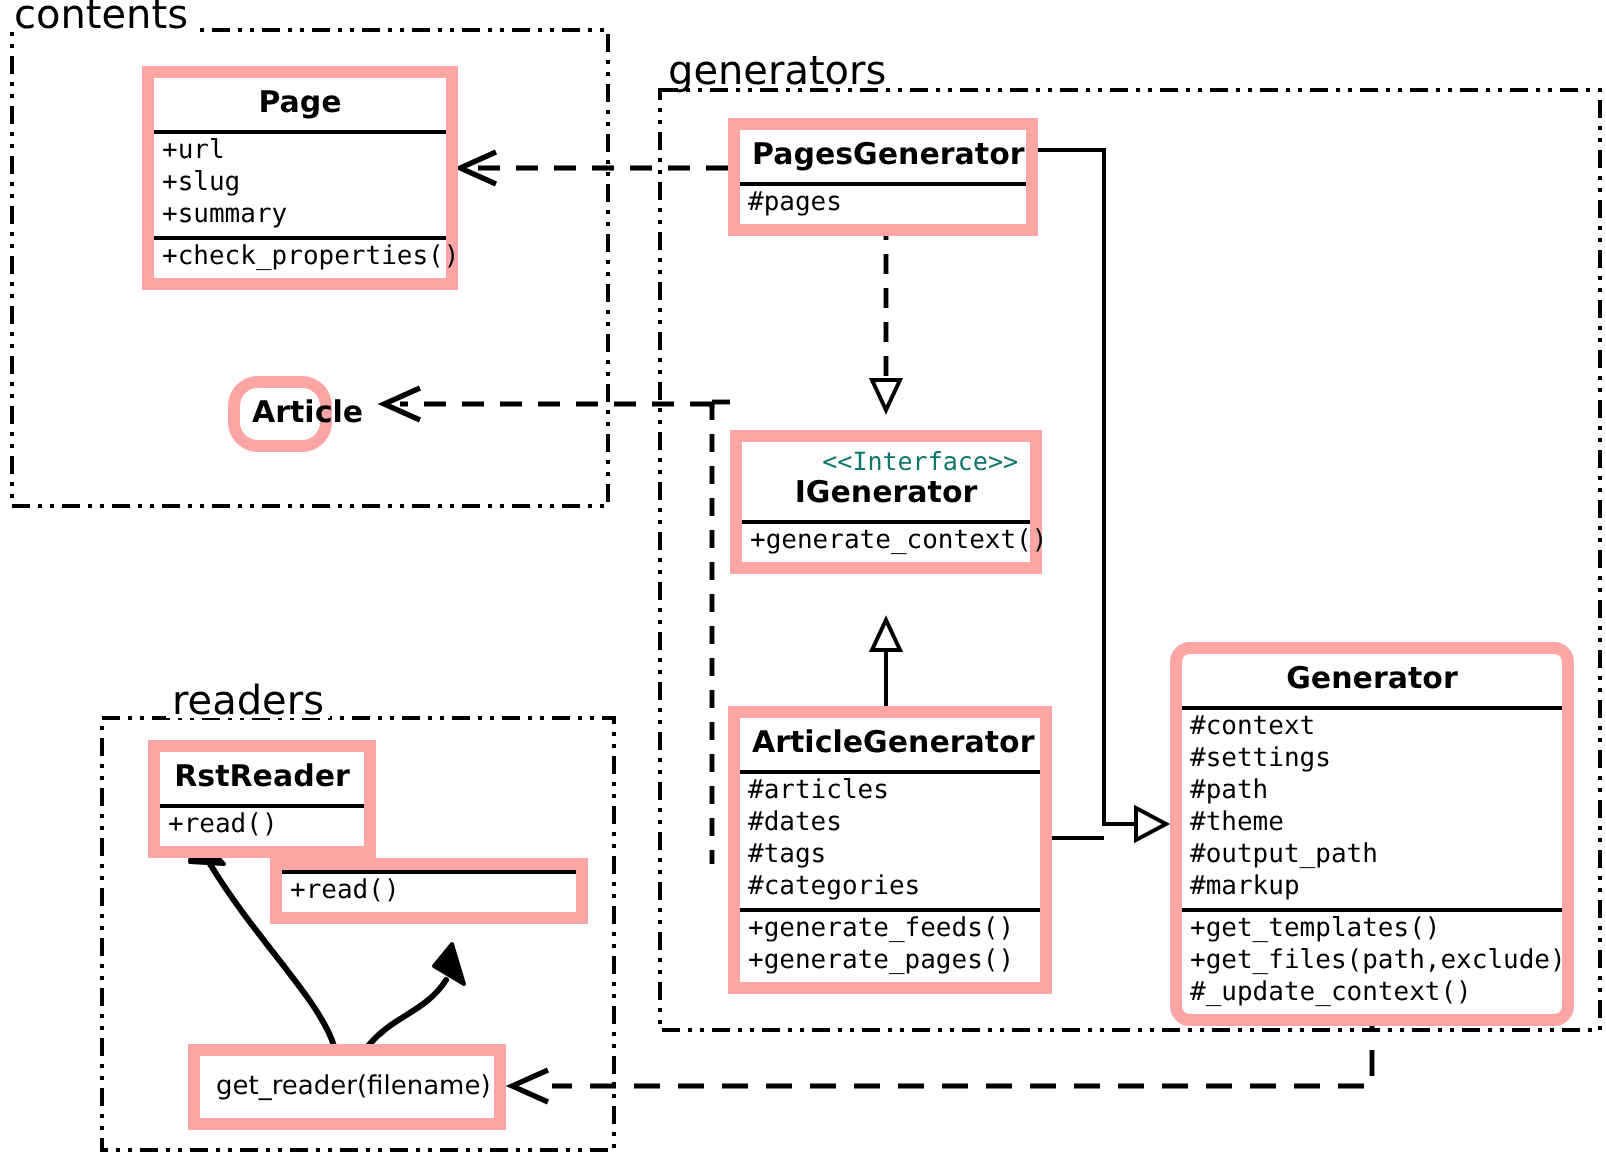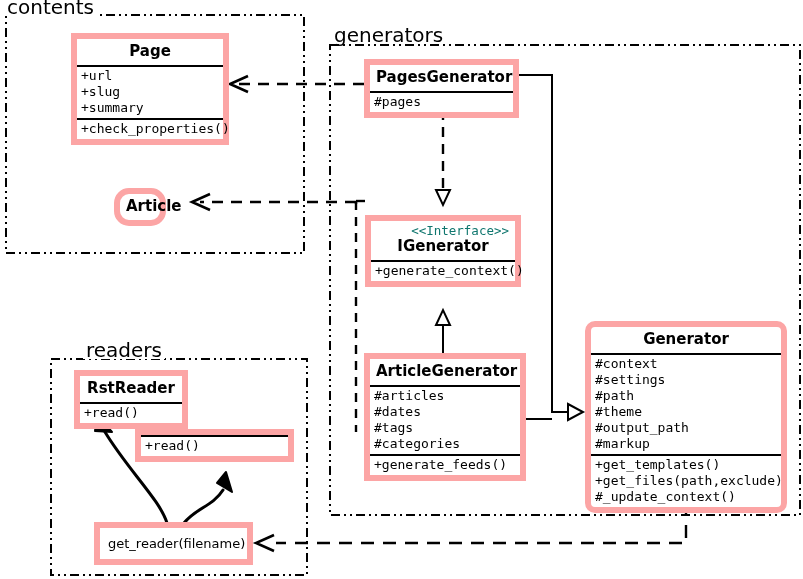--- a/index.html
+++ b/index.html
@@ -196,20 +196,21 @@
   <div class="uml" style="left:364px; top:353px; width:162px;">
     <div class="name">ArticleGenerator</div>
     <div class="compartment sep">
       <div class="member">#articles</div>
       <div class="member">#dates</div>
       <div class="member">#tags</div>
       <div class="member">#categories</div>
     </div>
     <div class="compartment sep">
       <div class="member">+generate_feeds()</div>
+      <div class="member">+generate_pages()</div>
     </div>
   </div>
 
   <div class="uml" style="left:585px; top:321px; width:202px;border-radius:10px;">
     <div class="name">Generator</div>
     <div class="compartment sep">
       <div class="member">#context</div>
       <div class="member">#settings</div>
       <div class="member">#path</div>
       <div class="member">#theme</div>

